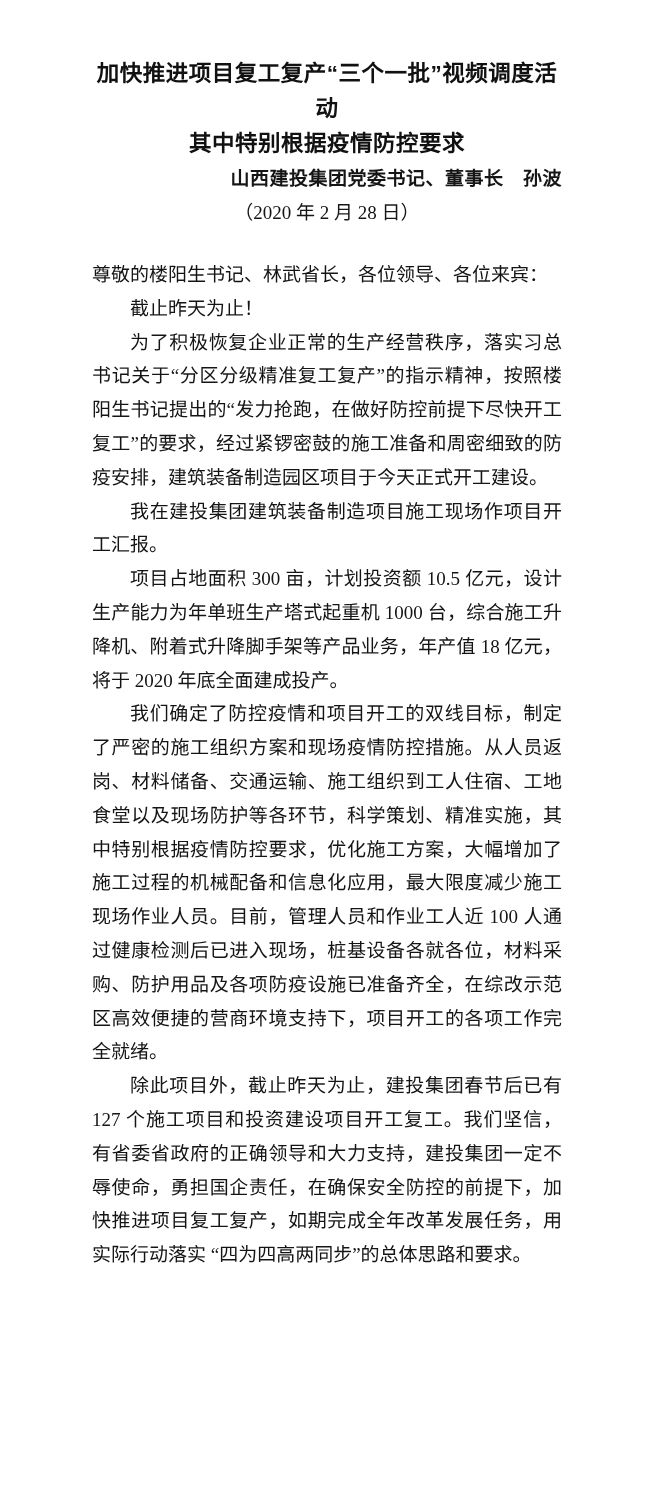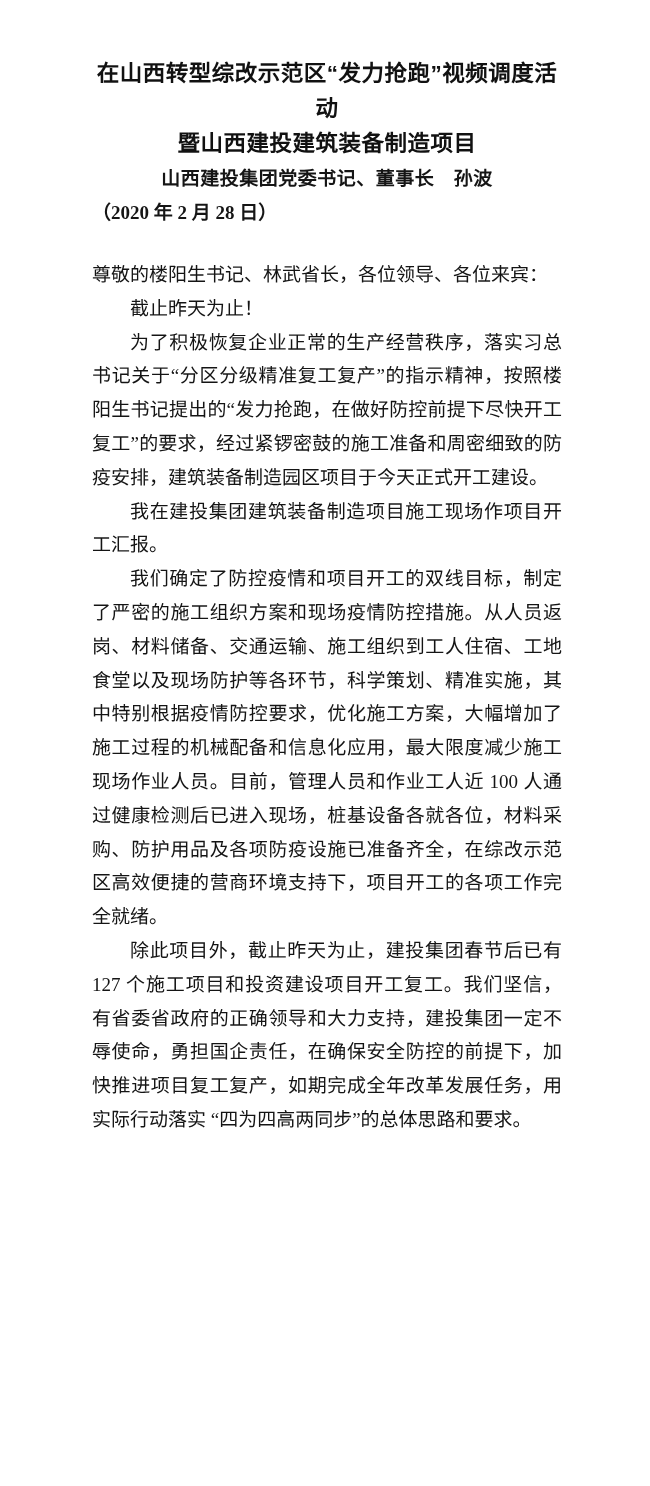--- a/index.html
+++ b/index.html
@@ -28,31 +28,31 @@
     font-family: "Liberation Sans", sans-serif;
     font-weight: bold;
     font-size: 22.5px;
     line-height: 35px;
     letter-spacing: 0.5px;
     color: #111111;
   }
   .title-line { display: block; }
   .byline {
     margin: 5px 0 0 0;
-    text-align: center;
+    text-align: right;
     font-weight: bold;
     font-size: 19px;
     line-height: 26px;
     letter-spacing: 0.5px;
     color: #151515;
   }
   .dateline {
     margin: 8px 0 0 0;
-    text-align: left;
-    font-weight: bold;
+    text-align: center;
+    font-weight: normal;
     font-size: 19px;
     line-height: 26px;
     color: #151515;
   }
   .doc-body {
     margin-top: 32px;
     font-size: 19px;
     line-height: 33.8px;
     text-align: justify;
     text-justify: inter-ideograph;
@@ -65,30 +65,31 @@
   .para.no-indent {
     text-indent: 0;
   }
 </style>
 </head>
 <body>
 
 <div class="page">
 
   <h1 class="title">
-    <span class="title-line">在山西转型综改示范区“发力抢跑”视频调度活动</span>
-    <span class="title-line">暨山西建投建筑装备制造项目</span>
+    <span class="title-line">加快推进项目复工复产“三个一批”视频调度活动</span>
+    <span class="title-line">其中特别根据疫情防控要求</span>
   </h1>
 
   <div class="byline">山西建投集团党委书记、董事长　孙波</div>
 
   <div class="dateline">（2020 年 2 月 28 日）</div>
 
   <div class="doc-body">
     <p class="para no-indent">尊敬的楼阳生书记、林武省长，各位领导、各位来宾：</p>
     <p class="para">截止昨天为止！</p>
     <p class="para">为了积极恢复企业正常的生产经营秩序，落实习总书记关于“分区分级精准复工复产”的指示精神，按照楼阳生书记提出的“发力抢跑，在做好防控前提下尽快开工复工”的要求，经过紧锣密鼓的施工准备和周密细致的防疫安排，建筑装备制造园区项目于今天正式开工建设。</p>
     <p class="para">我在建投集团建筑装备制造项目施工现场作项目开工汇报。</p>
+    <p class="para">项目占地面积 300 亩，计划投资额 10.5 亿元，设计生产能力为年单班生产塔式起重机 1000 台，综合施工升降机、附着式升降脚手架等产品业务，年产值 18 亿元，将于 2020 年底全面建成投产。</p>
     <p class="para">我们确定了防控疫情和项目开工的双线目标，制定了严密的施工组织方案和现场疫情防控措施。从人员返岗、材料储备、交通运输、施工组织到工人住宿、工地食堂以及现场防护等各环节，科学策划、精准实施，其中特别根据疫情防控要求，优化施工方案，大幅增加了施工过程的机械配备和信息化应用，最大限度减少施工现场作业人员。目前，管理人员和作业工人近 100 人通过健康检测后已进入现场，桩基设备各就各位，材料采购、防护用品及各项防疫设施已准备齐全，在综改示范区高效便捷的营商环境支持下，项目开工的各项工作完全就绪。</p>
     <p class="para">除此项目外，截止昨天为止，建投集团春节后已有 127 个施工项目和投资建设项目开工复工。我们坚信，有省委省政府的正确领导和大力支持，建投集团一定不辱使命，勇担国企责任，在确保安全防控的前提下，加快推进项目复工复产，如期完成全年改革发展任务，用实际行动落实 “四为四高两同步”的总体思路和要求。</p>
   </div>
 
 </div>
 
 </body></html>

